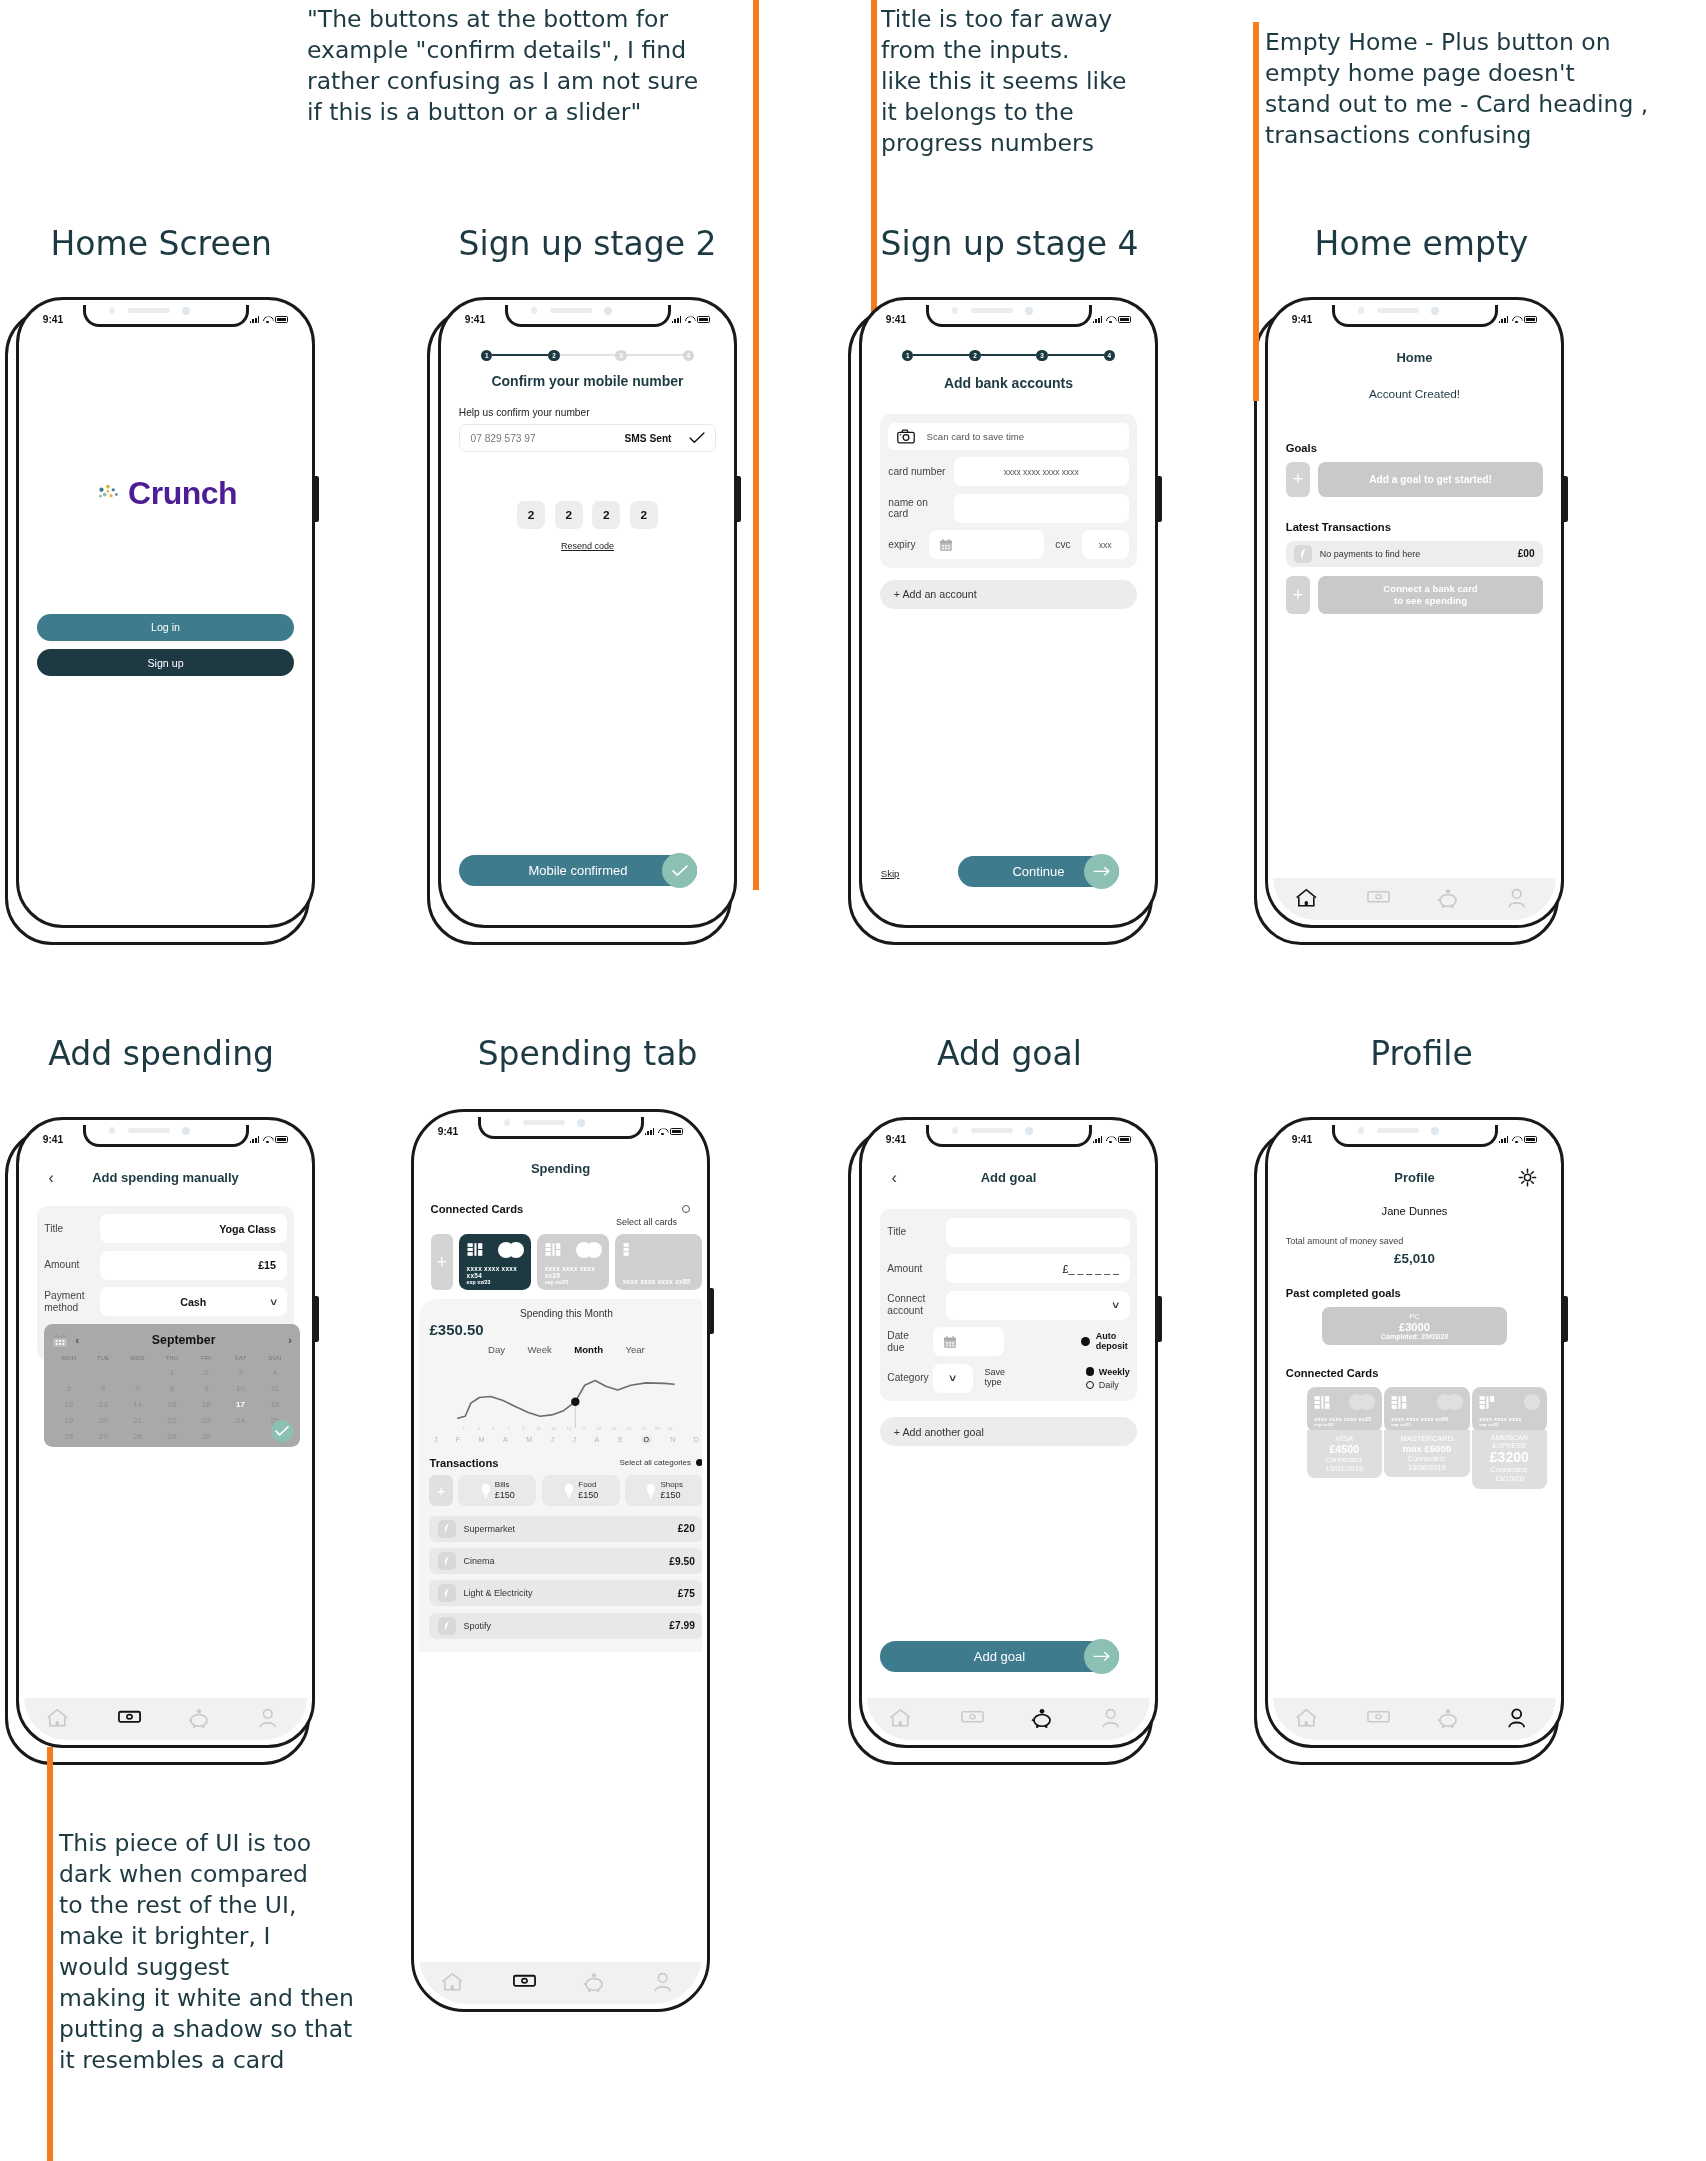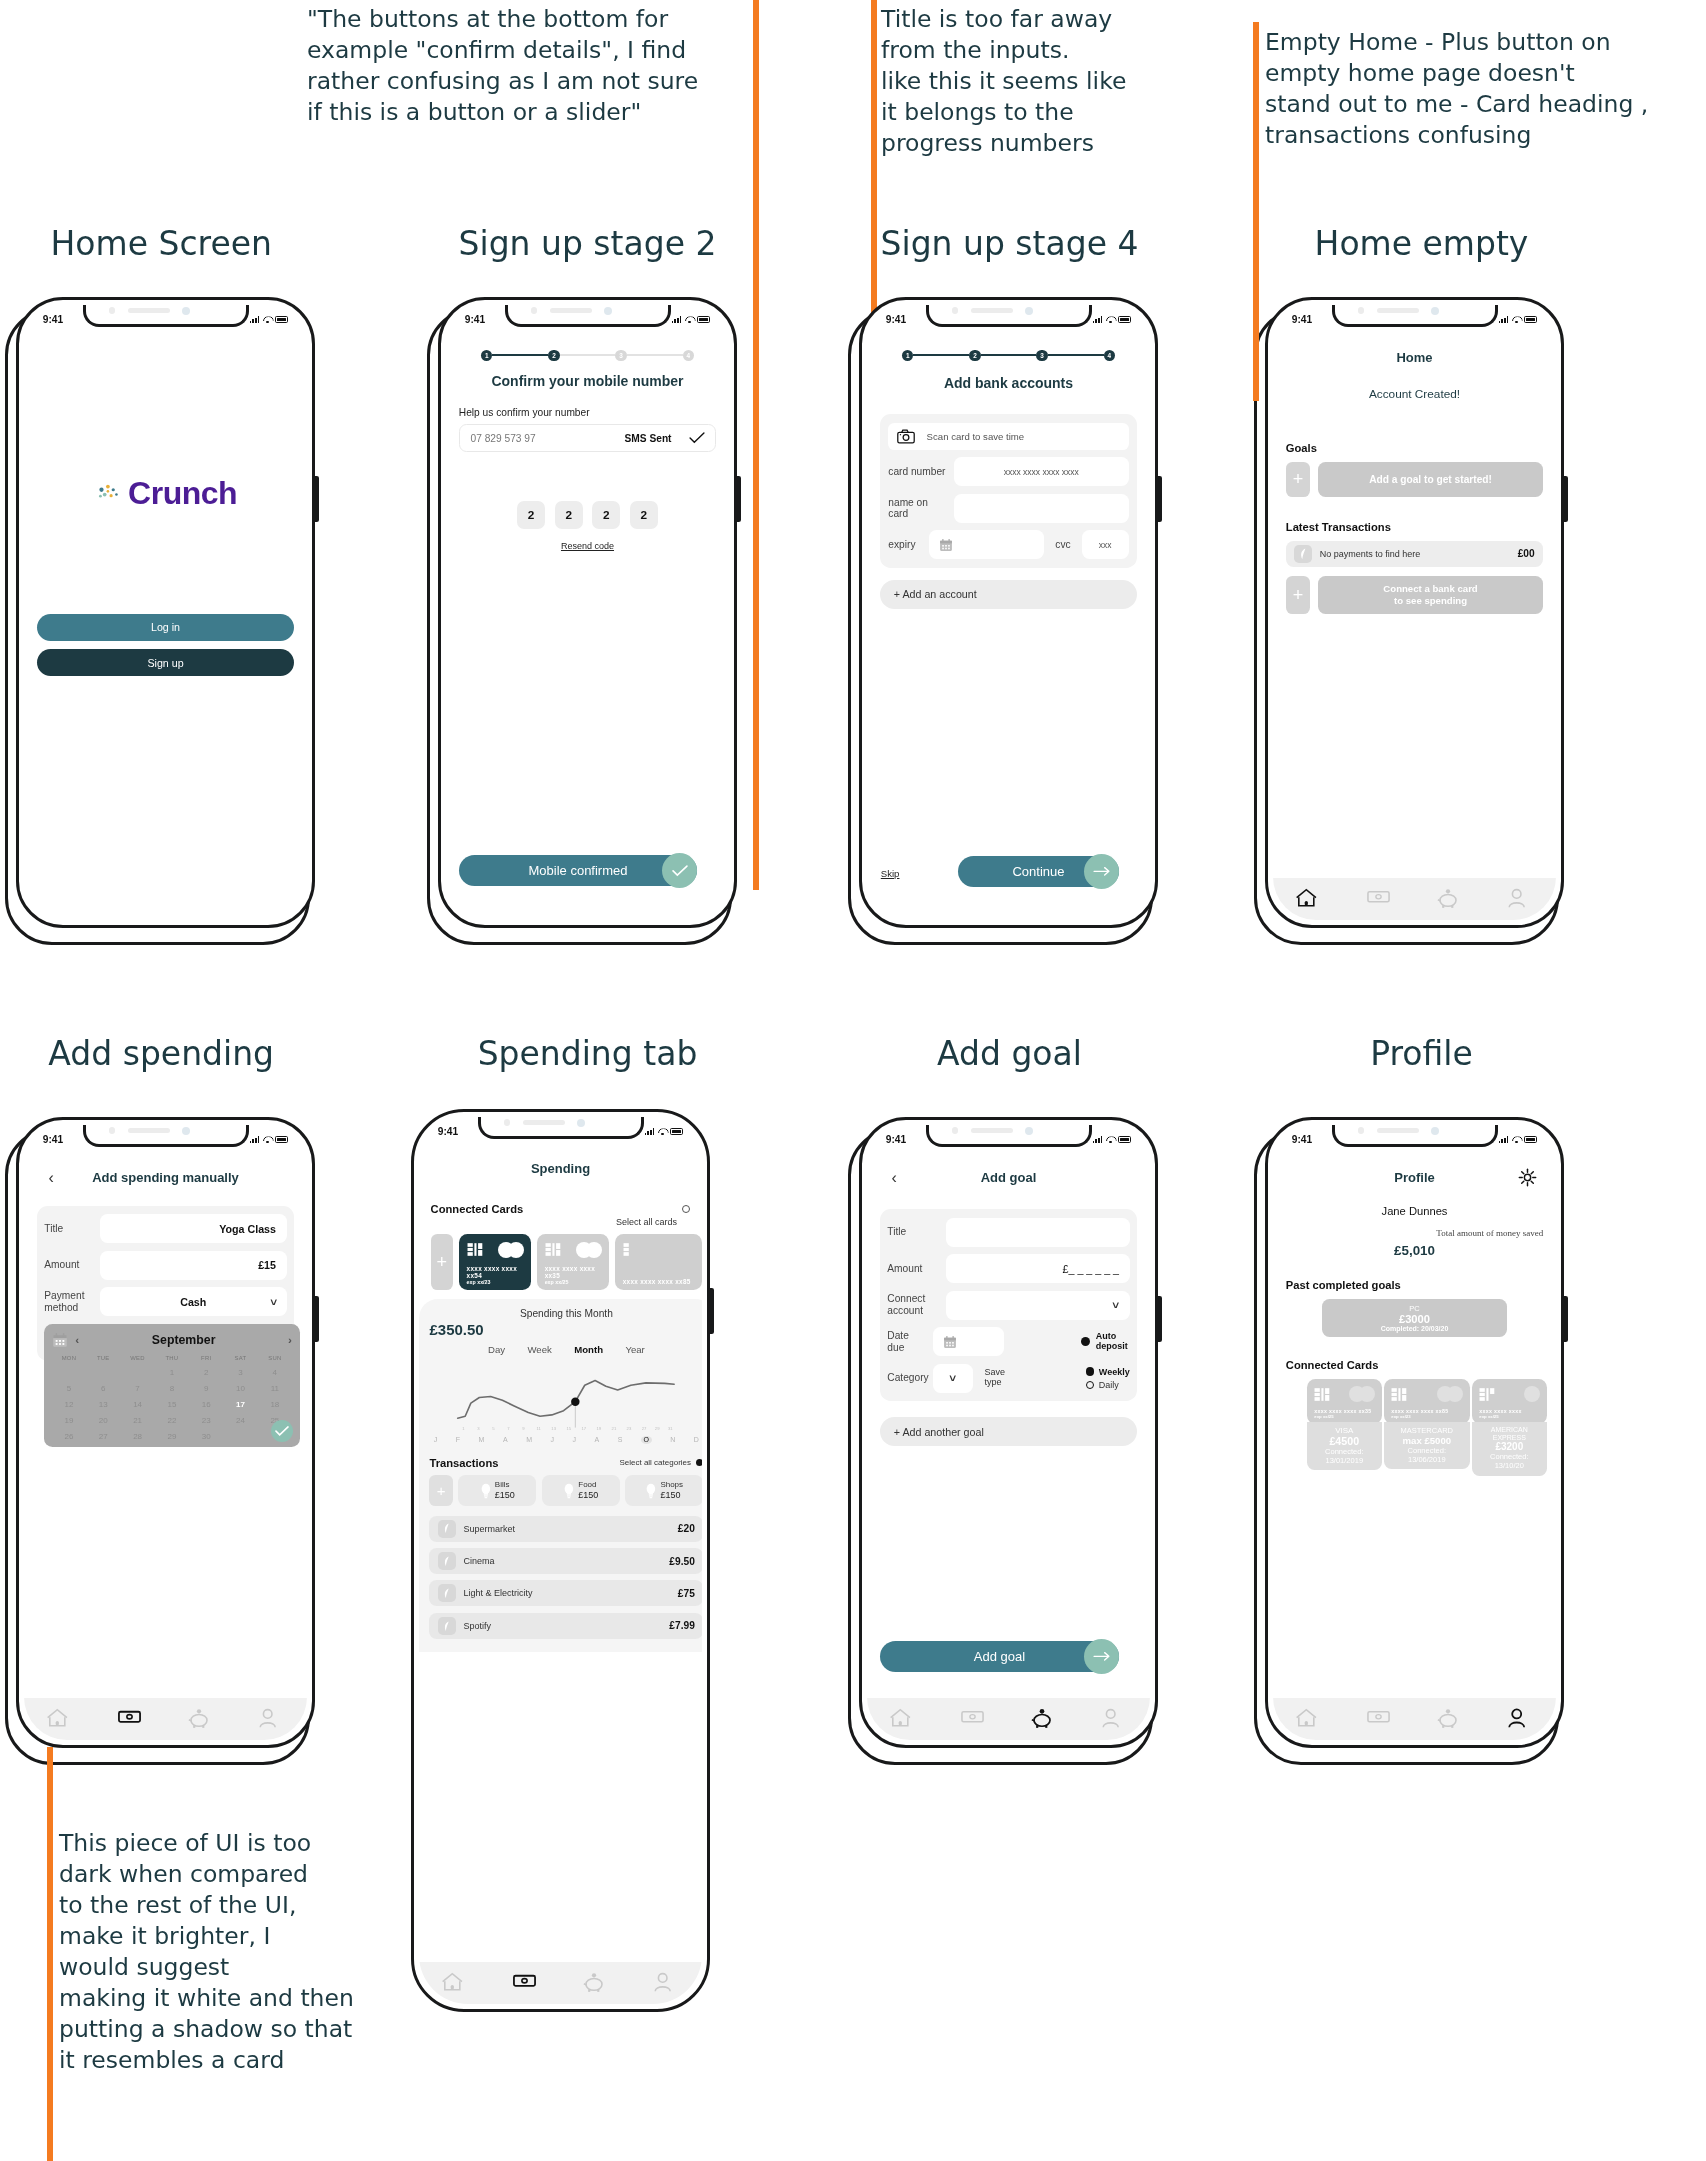--- a/index.html
+++ b/index.html
@@ -1144,21 +1144,21 @@
               <line x1="7" y1="7" x2="11" y2="11"></line>
                 <line x1="25" y1="25" x2="29" y2="29"></line>
               <line x1="29" y1="7" x2="25" y2="11"></line>
                 <line x1="11" y1="25" x2="7" y2="29"></line>
             </g>
           </svg>
         </span>
       </div>
 
       <div style="text-align:center;margin-top:16px;font-size:11.2px;color:#111;">Jane Dunnes</div>
-      <div style="text-align:right;margin-top:11px;font-size:9px;color:#444;font-family:Liberation Serif, serif;">Total amount of money saved</div>
+      <div style="text-align:left;margin-top:19px;font-size:9px;color:#444;">Total amount of money saved</div>
       <div style="text-align:center;margin-top:5.3px;font-size:13.4px;font-weight:bold;color:#1d3a42;">£5,010</div>
 
       <div class="sec-head" style="margin-top:21.4px;">Past completed goals</div>
       <div style="margin-top:7.5px;background:#c9c9c9;border-radius:7.5px;height:38px;display:flex;flex-direction:column;align-items:center;justify-content:center;color:#fff;width:72%;margin-left:auto;margin-right:auto;">
         <span style="font-size:7.5px;">PC</span>
         <span style="font-size:11.2px;font-weight:bold;">£3000</span>
         <span style="font-size:7px;font-weight:bold;">Completed: 20/03/20</span>
       </div>
 
       <div class="sec-head" style="margin-top:22.4px;">Connected Cards</div>
@@ -1233,21 +1233,21 @@
                   <span style="background:#e0e0e0;"></span>
                 </span>
             </div>
             <div>
               <div class="bc-num" style="color:#fff;font-size:5.3px;">xxxx xxxx xxxx</div>
               <div class="bc-exp" style="color:#fff;font-size:4.3px;">exp  xx/25</div>
             </div>
           </div>
           <div style="background:#dedede;border-radius:0 0 7.5px 7.5px;padding:4.3px 3.2px 5.3px;text-align:center;color:#fff;margin-top:-2.1px;">
             <div style="font-size:7px;line-height:1.1;">AMERICAN EXPRESS</div>
-            <div style="font-size:10px;font-weight:bold;">£3200</div>
+            <div style="font-size:14px;font-weight:bold;">£3200</div>
             <div style="font-size:7.5px;">Connected:</div>
             <div style="font-size:7.5px;">13/10/20</div>
           </div>
         </div>
       </div>
     </div>
     <div class="botnav">
       <span class="navicon">
         <svg width="24.6" height="21.4" viewBox="0 0 46 40">
             <path d="M5 20 L23 5 L41 20" stroke="#c9c9c9" stroke-width="3" fill="none"></path>

